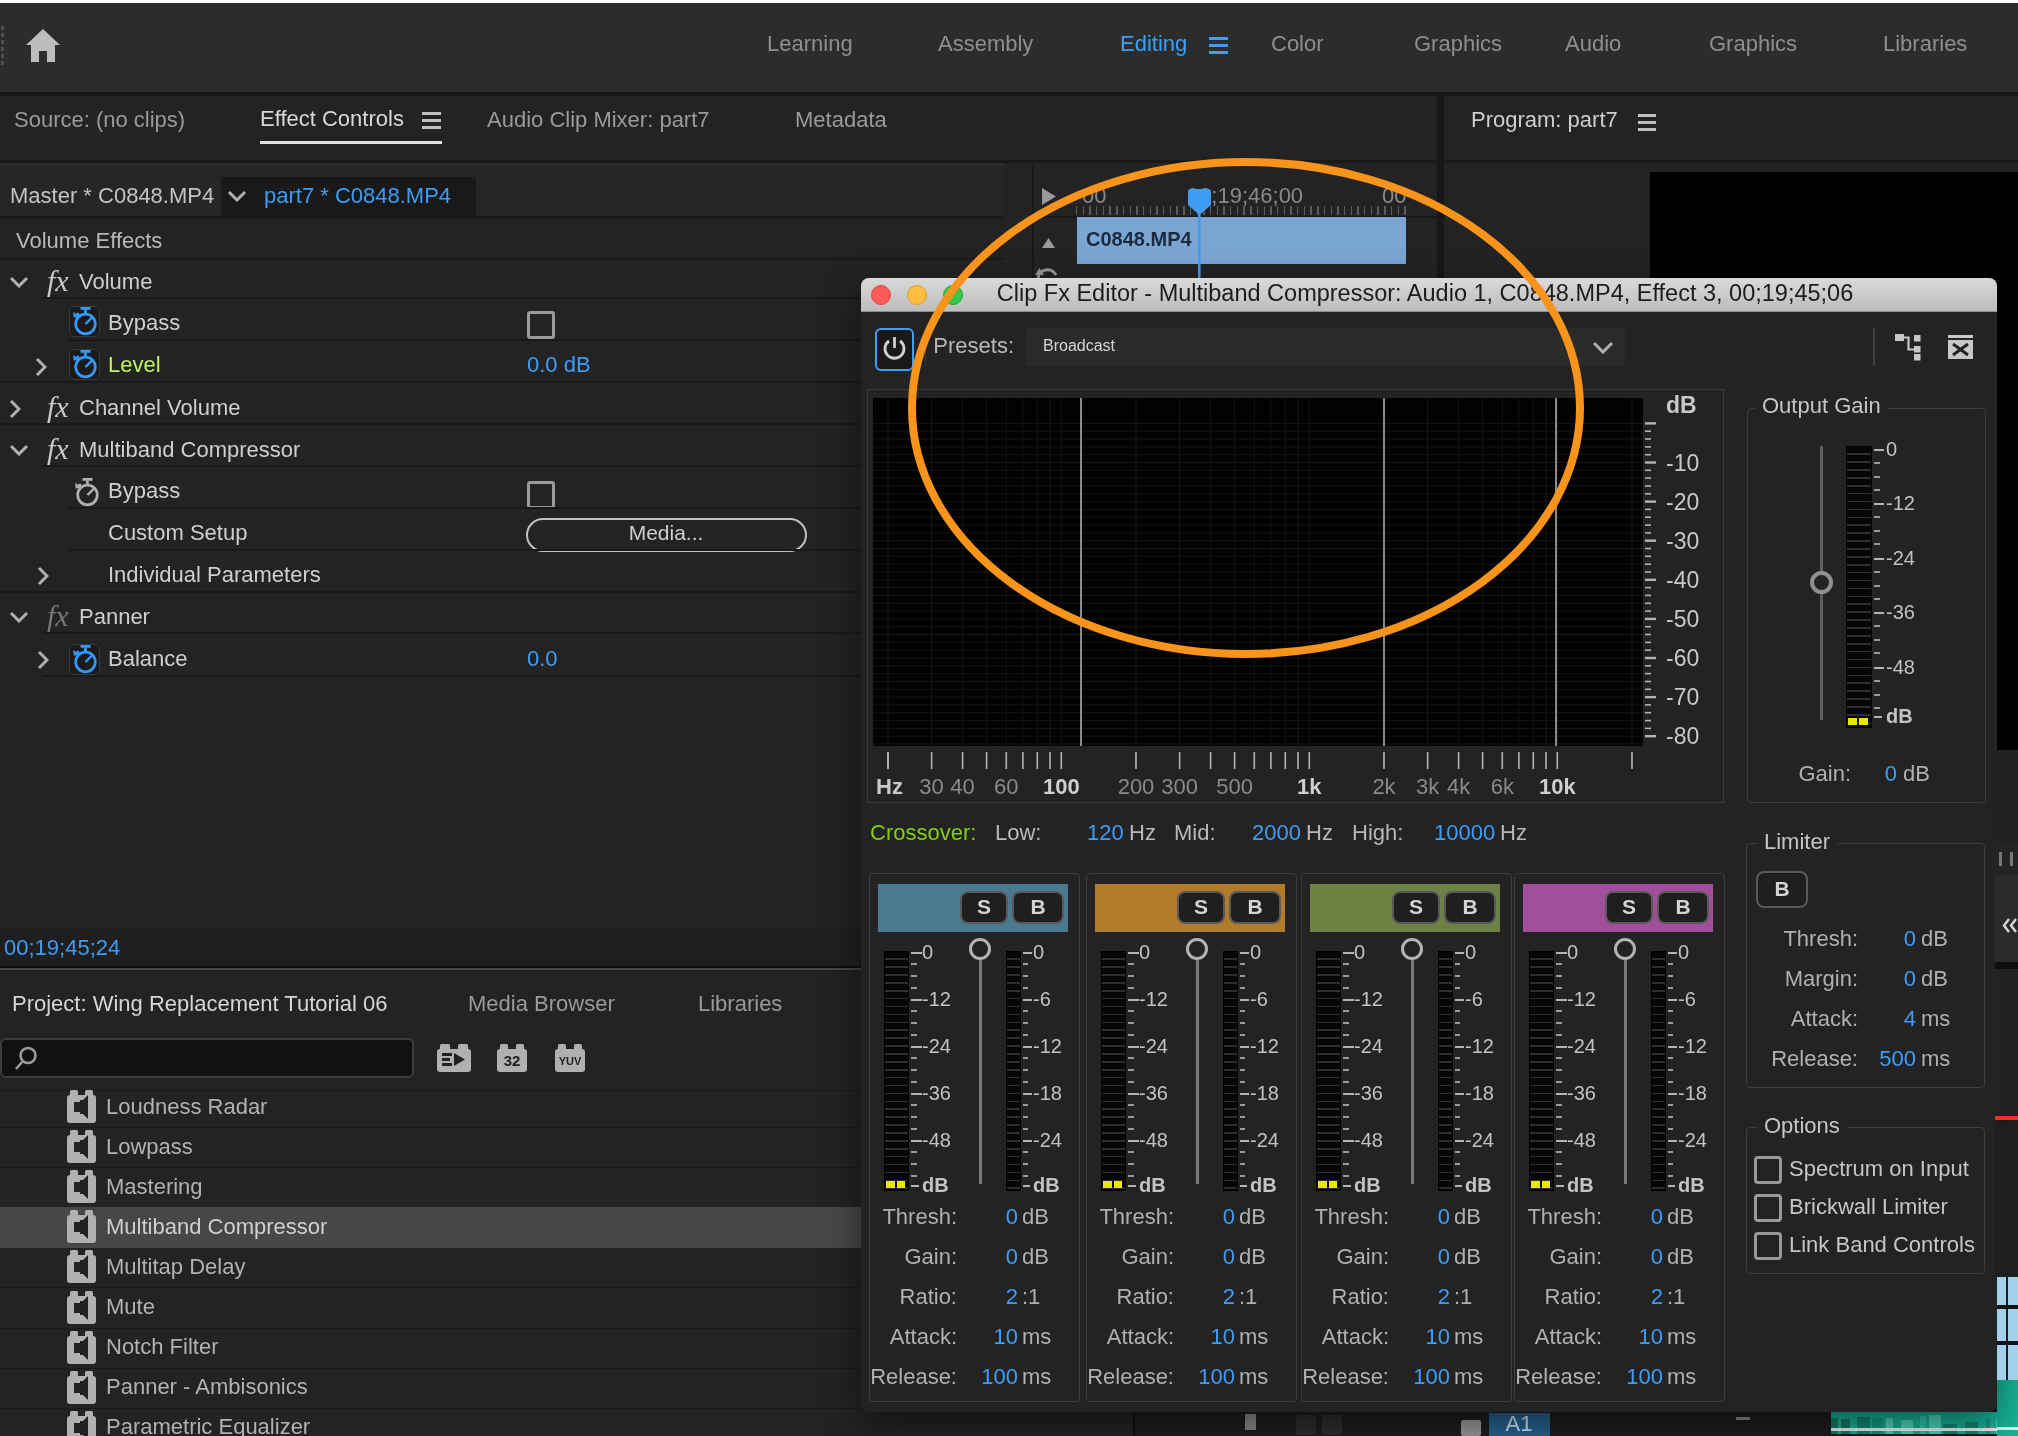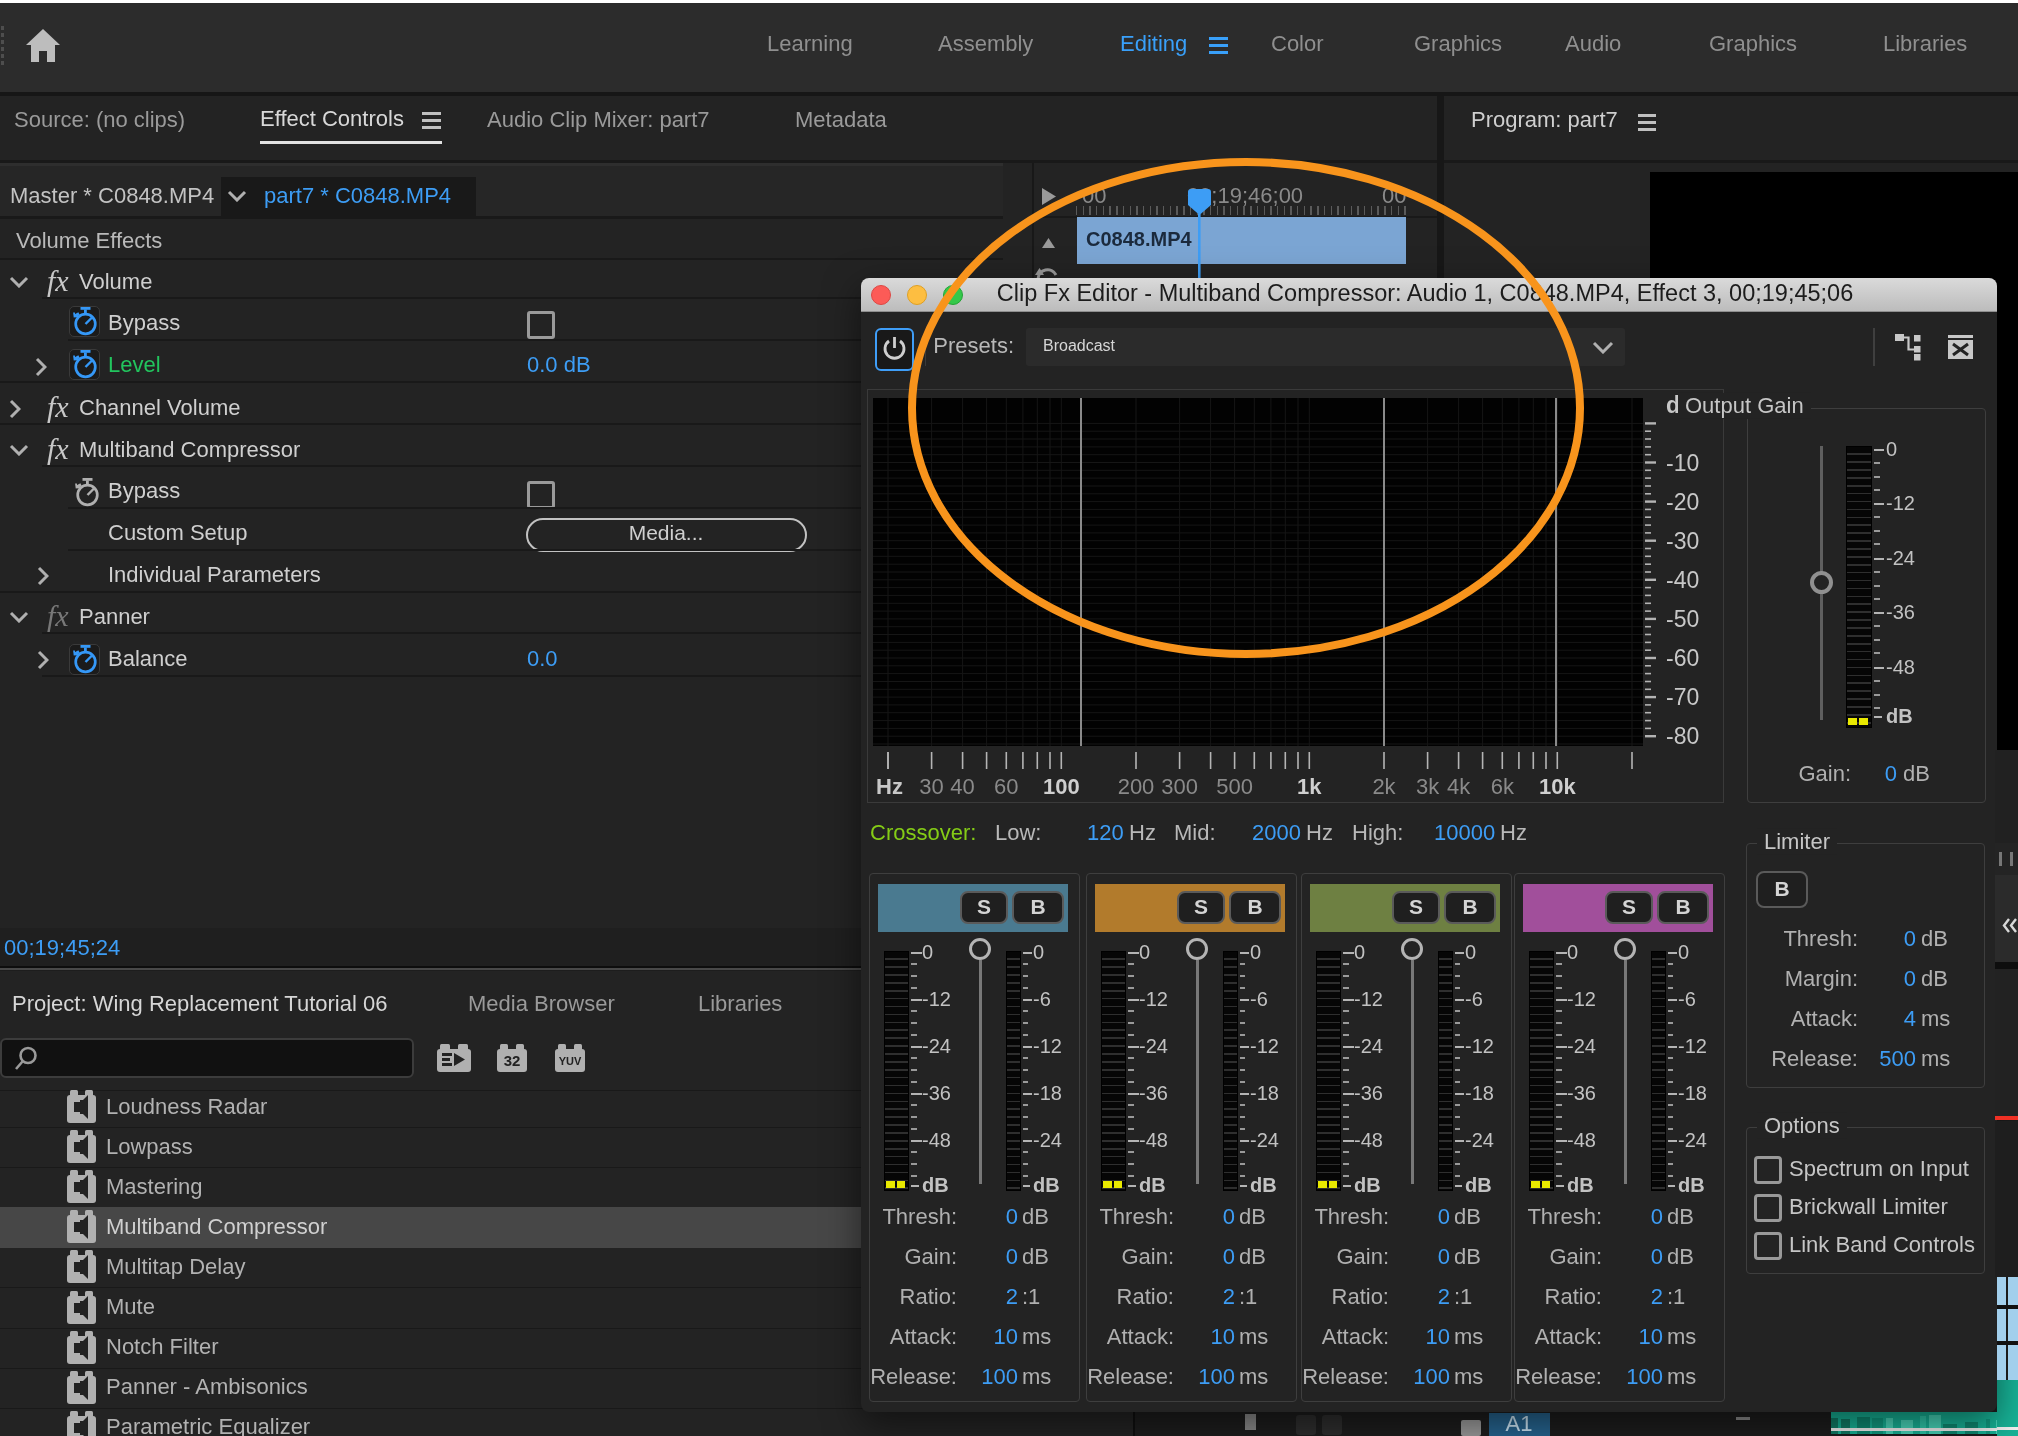--- a/index.html
+++ b/index.html
@@ -76,21 +76,21 @@
   </svg>
 <div style="position:absolute;left:69px;top:349px;width:31px;height:31px;background:#1b1b1b;border:1px solid #3a3a3a;border-radius:5px;"></div>
 <svg style="position:absolute;left:71px;top:350px" width="28" height="29" viewBox="0 0 28 29">
     <rect x="9.5" y="0" width="10" height="2.8" fill="#3598f7"></rect>
     <rect x="13" y="2.5" width="2.8" height="4" fill="#3598f7"></rect>
     <path d="M3.5 9 L8 6.5" stroke="#3598f7" stroke-width="2.6" fill="none"></path>
     <path d="M3 5.5 L3.5 9.5 L7.5 9" stroke="#3598f7" stroke-width="1.8" fill="none"></path>
     <circle cx="14.5" cy="17" r="9.8" fill="none" stroke="#3598f7" stroke-width="2.7"></circle>
     <line x1="14.5" y1="17" x2="21" y2="10.5" stroke="#3598f7" stroke-width="2.4"></line>
   </svg>
-<div style="position:absolute;left:108px;top:366px;transform:translateY(-54%);font-size:22px;color:#22c55e;font-weight:400;white-space:nowrap;">Level</div>
+<div style="position:absolute;left:108px;top:366px;transform:translateY(-54%);font-size:22px;color:#bef264;font-weight:400;white-space:nowrap;">Level</div>
 <div style="position:absolute;left:527px;top:366px;transform:translateY(-54%);font-size:22px;color:#3d9df5;font-weight:400;white-space:nowrap;">0.0 dB</div>
 <div style="position:absolute;left:0px;top:381px;width:1003px;height:2px;background:#191919;"></div>
 <svg style="position:absolute;left:9px;top:399px" width="12" height="20" viewBox="0 0 12 20">
     <polyline points="2,2 10,10 2,18" fill="none" stroke="#b0b0b0" stroke-width="3"></polyline>
   </svg>
 <div style="position:absolute;left:47px;top:409px;transform:translateY(-55%);font-family:'Liberation Serif',serif;font-style:italic;font-size:30px;color:#c8c8c8;">fx</div>
 <div style="position:absolute;left:79px;top:409px;transform:translateY(-54%);font-size:22px;color:#cfcfcf;font-weight:400;white-space:nowrap;">Channel Volume</div>
 <div style="position:absolute;left:0px;top:423px;width:1003px;height:2px;background:#191919;"></div>
 <svg style="position:absolute;left:9px;top:444px" width="20" height="12" viewBox="0 0 20 12">
     <polyline points="2,2 10,10 18,2" fill="none" stroke="#b0b0b0" stroke-width="3"></polyline>
@@ -845,21 +845,21 @@
 <div style="position:absolute;right:416px;top:1298px;transform:translateY(-54%);font-size:22px;color:#b0b0b0;font-weight:400;white-space:nowrap;">Ratio:</div>
 <div style="position:absolute;right:355px;top:1298px;transform:translateY(-54%);font-size:22px;color:#3d9df5;font-weight:400;white-space:nowrap;">2</div>
 <div style="position:absolute;left:1667px;top:1298px;transform:translateY(-54%);font-size:22px;color:#b0b0b0;font-weight:400;white-space:nowrap;">:1</div>
 <div style="position:absolute;right:416px;top:1338px;transform:translateY(-54%);font-size:22px;color:#b0b0b0;font-weight:400;white-space:nowrap;">Attack:</div>
 <div style="position:absolute;right:355px;top:1338px;transform:translateY(-54%);font-size:22px;color:#3d9df5;font-weight:400;white-space:nowrap;">10</div>
 <div style="position:absolute;left:1667px;top:1338px;transform:translateY(-54%);font-size:22px;color:#b0b0b0;font-weight:400;white-space:nowrap;">ms</div>
 <div style="position:absolute;right:416px;top:1378px;transform:translateY(-54%);font-size:22px;color:#b0b0b0;font-weight:400;white-space:nowrap;">Release:</div>
 <div style="position:absolute;right:355px;top:1378px;transform:translateY(-54%);font-size:22px;color:#3d9df5;font-weight:400;white-space:nowrap;">100</div>
 <div style="position:absolute;left:1667px;top:1378px;transform:translateY(-54%);font-size:22px;color:#b0b0b0;font-weight:400;white-space:nowrap;">ms</div>
 <div style="position:absolute;left:1747px;top:408px;width:239px;height:395px;border:1px solid #3e3e3e;border-radius:4px;"></div>
-<div style="position:absolute;left:1678px;top:407px;transform:translateY(-54%);font-size:22px;color:#c6c6c6;font-weight:400;white-space:nowrap;background:#232323;padding:0 7px;">Output Gain</div>
+<div style="position:absolute;left:1755px;top:407px;transform:translateY(-54%);font-size:22px;color:#c6c6c6;font-weight:400;white-space:nowrap;background:#232323;padding:0 7px;">Output Gain</div>
 <div style="position:absolute;left:1820px;top:446px;width:3px;height:274px;background:#5f5f5f;"></div>
 <div style="position:absolute;left:1810px;top:571px;width:23px;height:23px;border:4px solid #909090;border-radius:50%;background:#232323;"></div>
 <div style="position:absolute;left:1846px;top:446px;width:26px;height:282px;background:repeating-linear-gradient(to bottom,#060606 0 6.3px,#2f2f2f 6.3px 7.9px);border:1px solid #000;"></div>
 <div style="position:absolute;left:1848px;top:718px;width:9.0px;height:7px;background:#e8e800;"></div>
 <div style="position:absolute;left:1859.0px;top:718px;width:9.0px;height:7px;background:#e8e800;"></div>
 <div style="position:absolute;left:1874px;top:449px;width:10px;height:2px;background:#b4b4b4;"></div>
 <div style="position:absolute;left:1874px;top:462px;width:6px;height:2px;background:#9a9a9a;"></div>
 <div style="position:absolute;left:1874px;top:476px;width:6px;height:2px;background:#9a9a9a;"></div>
 <div style="position:absolute;left:1874px;top:489px;width:6px;height:2px;background:#9a9a9a;"></div>
 <div style="position:absolute;left:1874px;top:503px;width:10px;height:2px;background:#b4b4b4;"></div>

